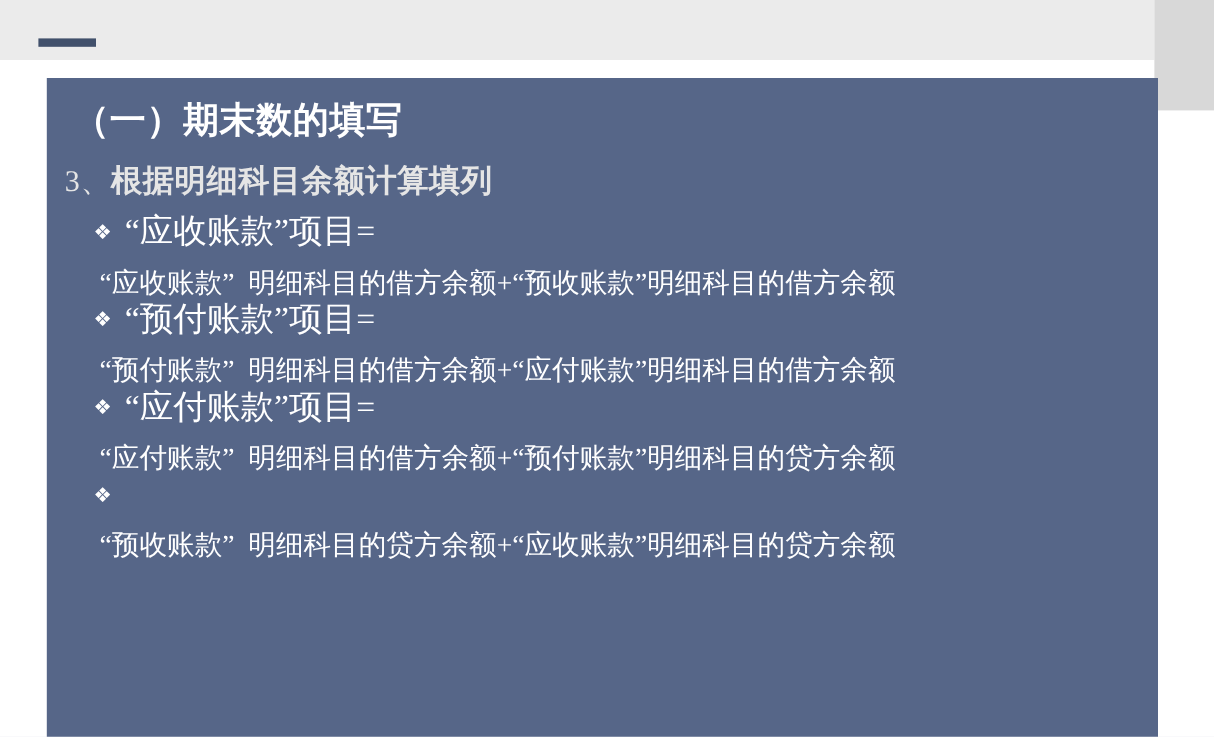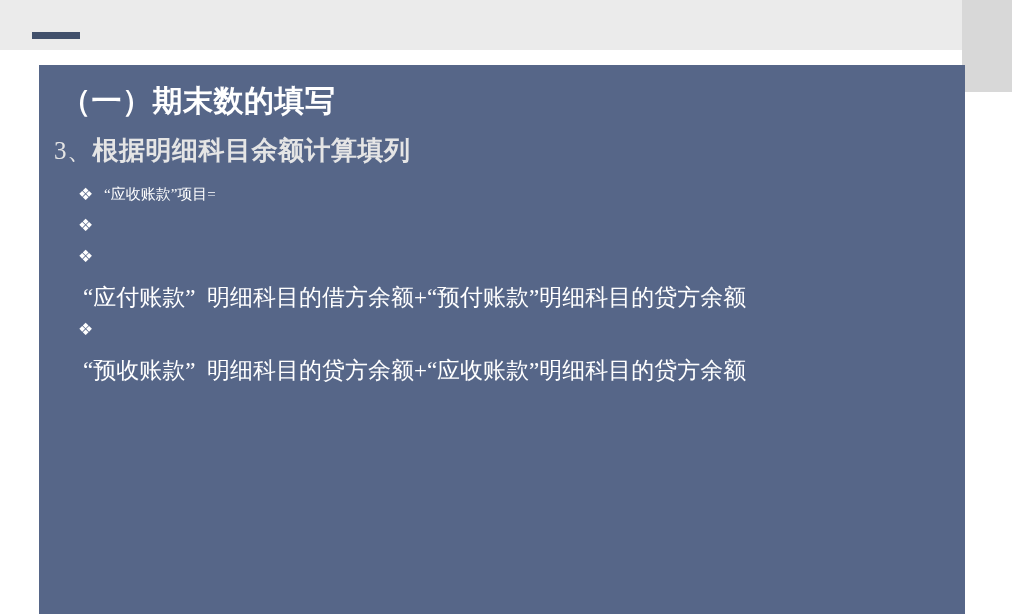--- a/index.html
+++ b/index.html
@@ -98,21 +98,21 @@
     color: #ffffff;
     font-family: "DejaVu Sans", sans-serif;
     font-size: 17px;
     line-height: 28px;
     width: 26px;
     flex: none;
   }
   .bullet-text {
     color: #ffffff;
     font-family: "Liberation Serif", serif;
-    font-size: 15px;
+    font-size: 28px;
     line-height: 28px;
     white-space: pre;
   }
 
   .formula-row {
     color: #ffffff;
     font-family: "Liberation Serif", serif;
     font-size: 23px;
     line-height: 28px;
     padding: 0 0 0 44px;
@@ -135,31 +135,35 @@
     <span class="num">3、</span><span>根据明细科目余额计算填列</span>
   </h2>
 
   <ul class="body-list">
 
     <li>
       <div class="bullet-row">
         <span class="bullet-mark">❖</span>
         <span class="bullet-text">“应收账款”项目=</span>
       </div>
+      <div class="formula-row">“应收账款”  明细科目的借方余额+“预收账款”明细科目的借方余额</div>
     </li>
 
     <li>
       <div class="bullet-row">
         <span class="bullet-mark">❖</span>
+        <span class="bullet-text">“预付账款”项目=</span>
       </div>
+      <div class="formula-row">“预付账款”  明细科目的借方余额+“应付账款”明细科目的借方余额</div>
     </li>
 
     <li>
       <div class="bullet-row">
         <span class="bullet-mark">❖</span>
+        <span class="bullet-text">“应付账款”项目=</span>
       </div>
       <div class="formula-row">“应付账款”  明细科目的借方余额+“预付账款”明细科目的贷方余额</div>
     </li>
 
     <li>
       <div class="bullet-row">
         <span class="bullet-mark">❖</span>
       </div>
       <div class="formula-row">“预收账款”  明细科目的贷方余额+“应收账款”明细科目的贷方余额</div>
     </li>

